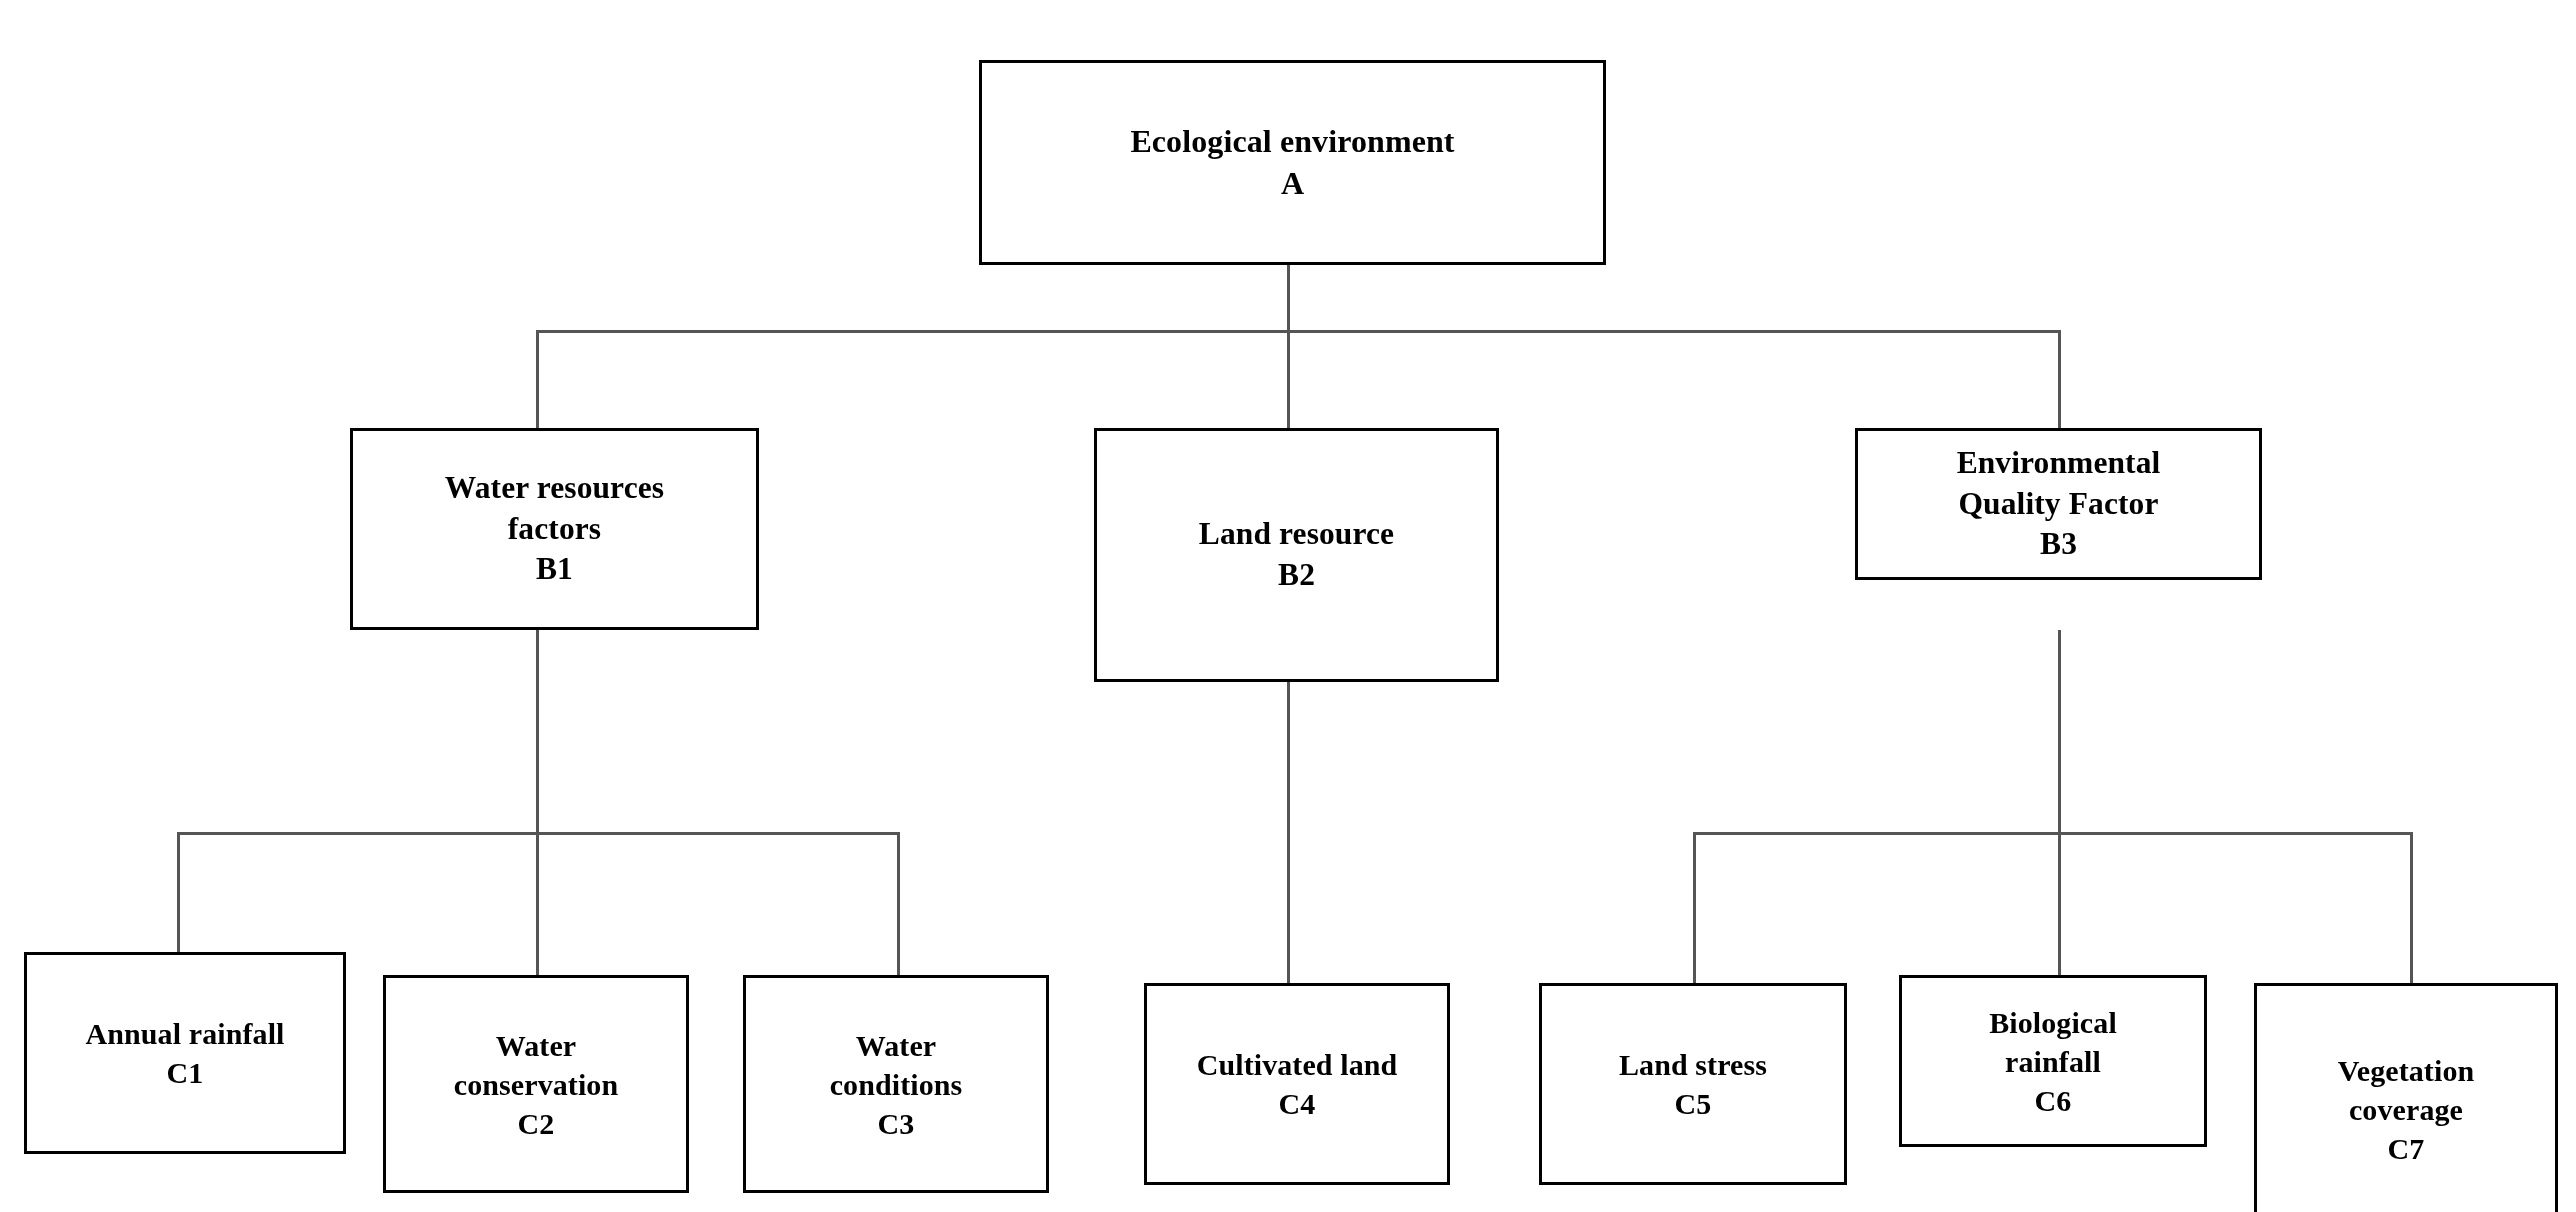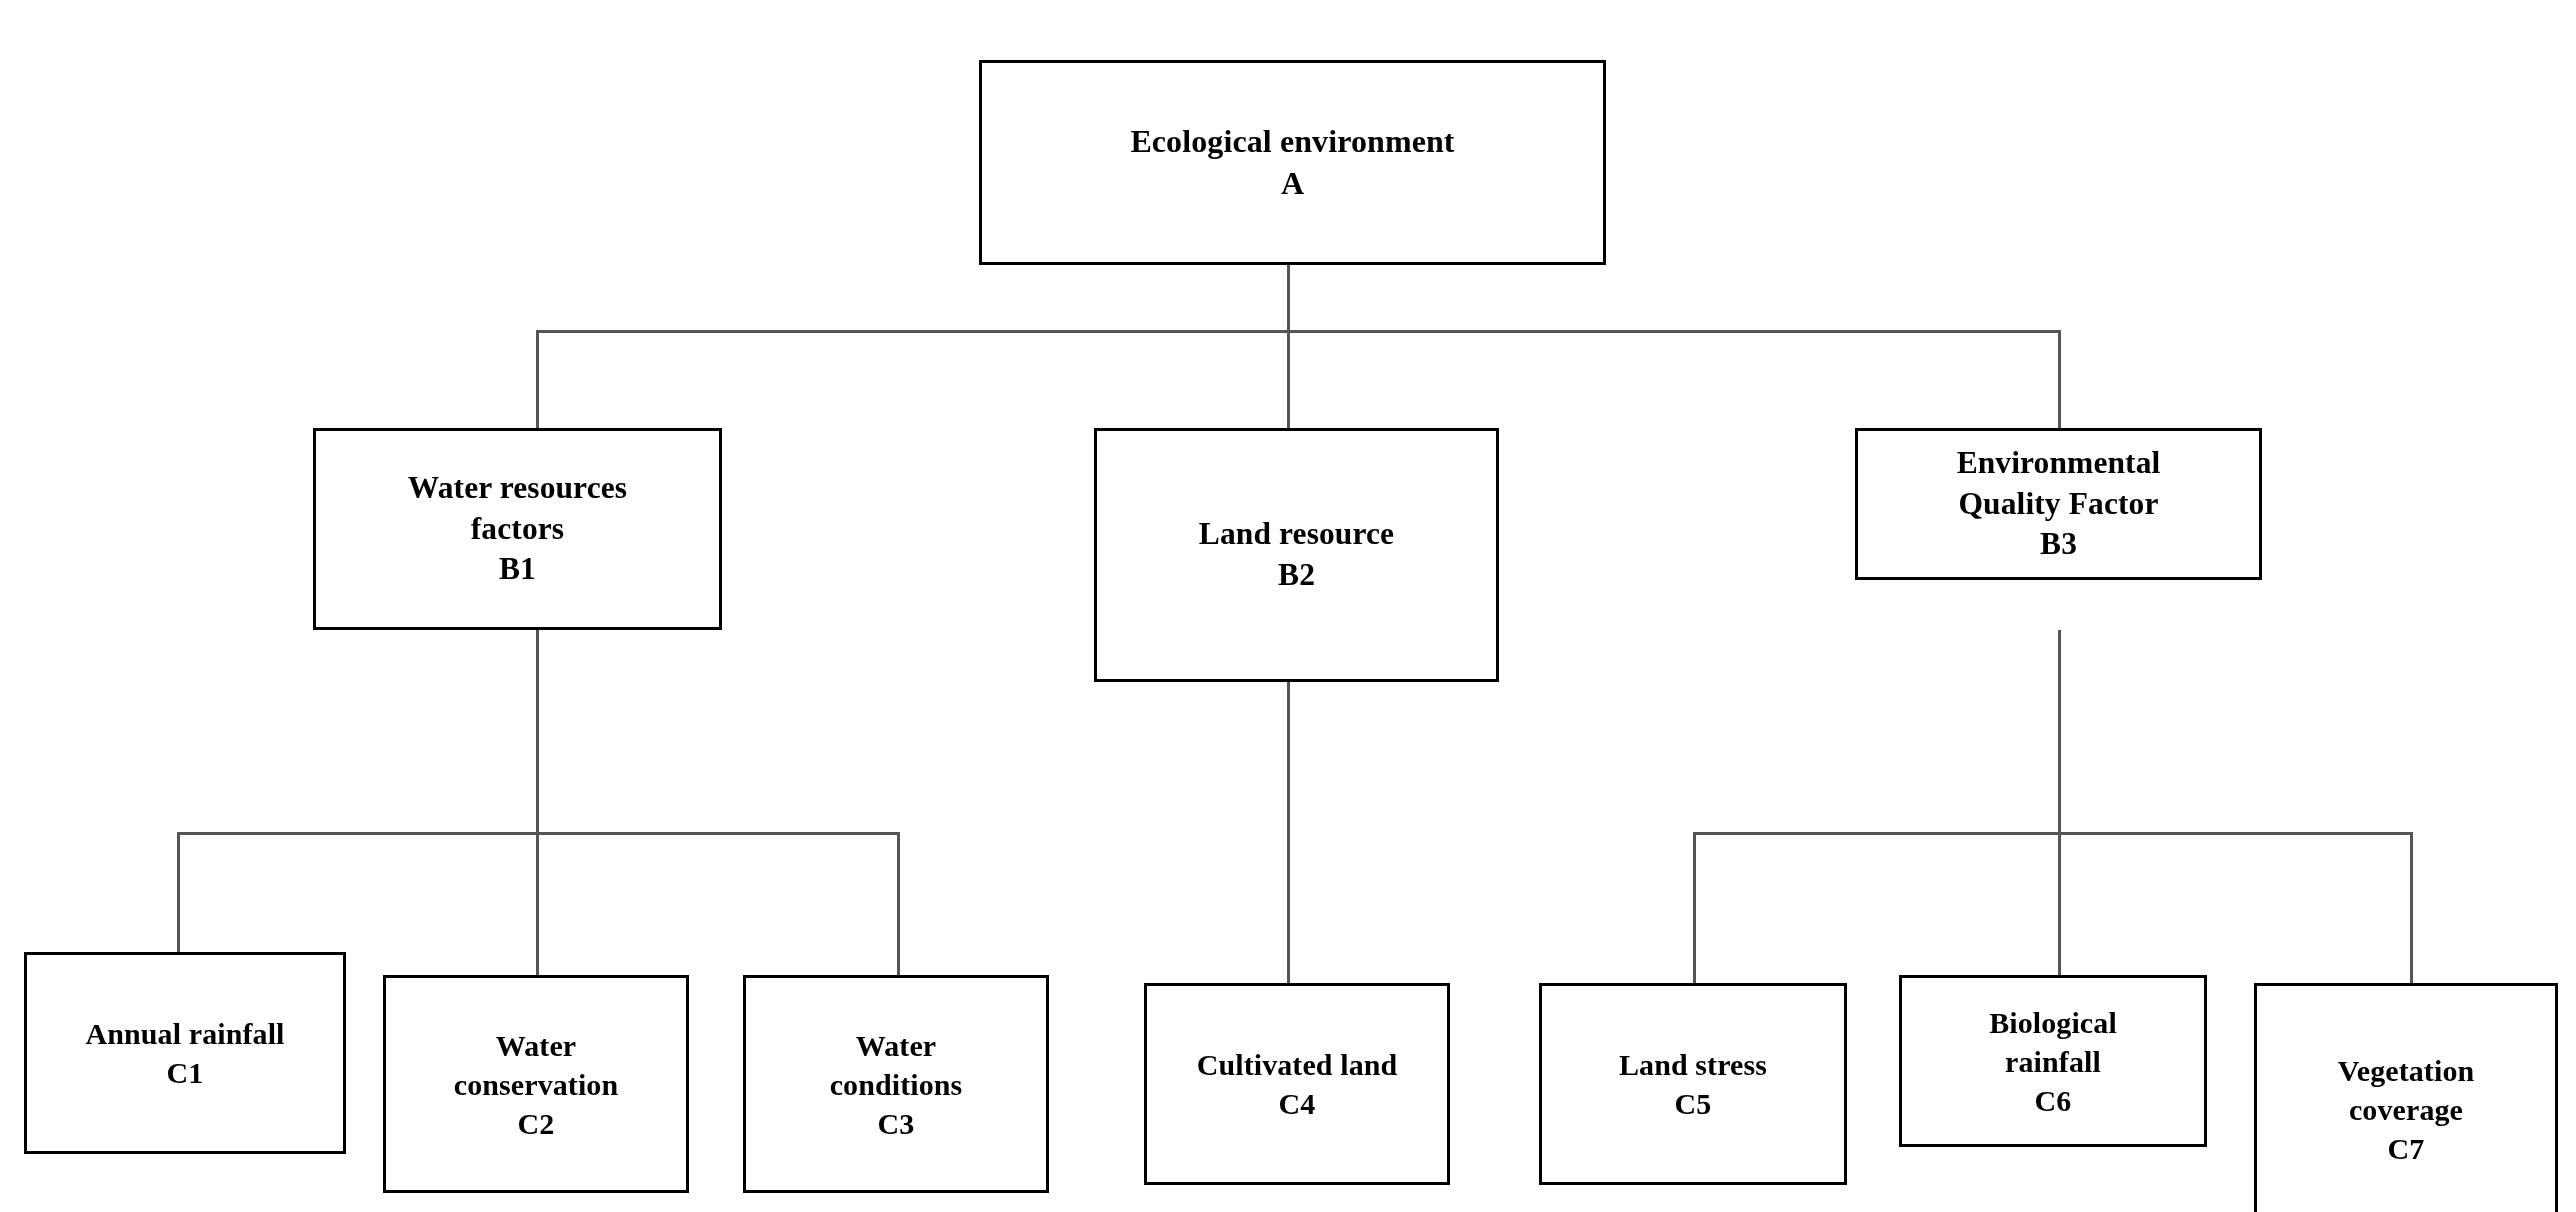--- a/index.html
+++ b/index.html
@@ -80,21 +80,21 @@
   <div class="conn v" style="left:2058px; top:832px; height:152px;"></div>
   <div class="conn v" style="left:2410px; top:832px; height:152px;"></div>
 
   <div class="node lvl-a" style="left:979px; top:24px; width:627px; height:205px;margin-top:36px;">
     <div class="lines">
       <div>Ecological environment</div>
       <div>A</div>
     </div>
   </div>
 
-  <div class="node lvl-b" style="left:313px; top:428px; width:409px; height:202px;">
+  <div class="node lvl-b" style="left:350px; top:428px; width:409px; height:202px;">
     <div class="lines">
       <div>Water resources</div>
       <div>factors</div>
       <div>B1</div>
     </div>
   </div>
 
   <div class="node lvl-b" style="left:1094px; top:428px; width:405px; height:254px;">
     <div class="lines">
       <div>Land resource</div>

